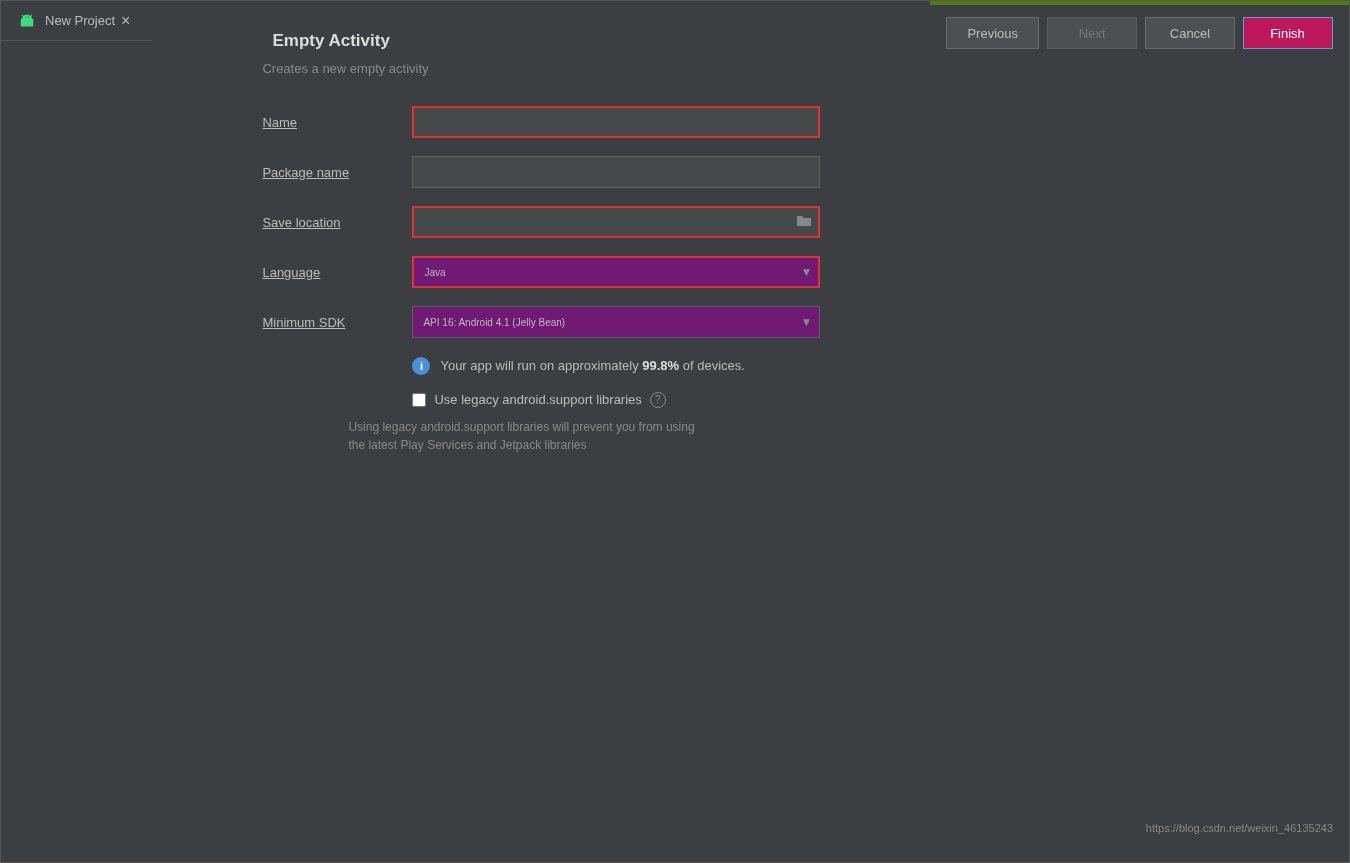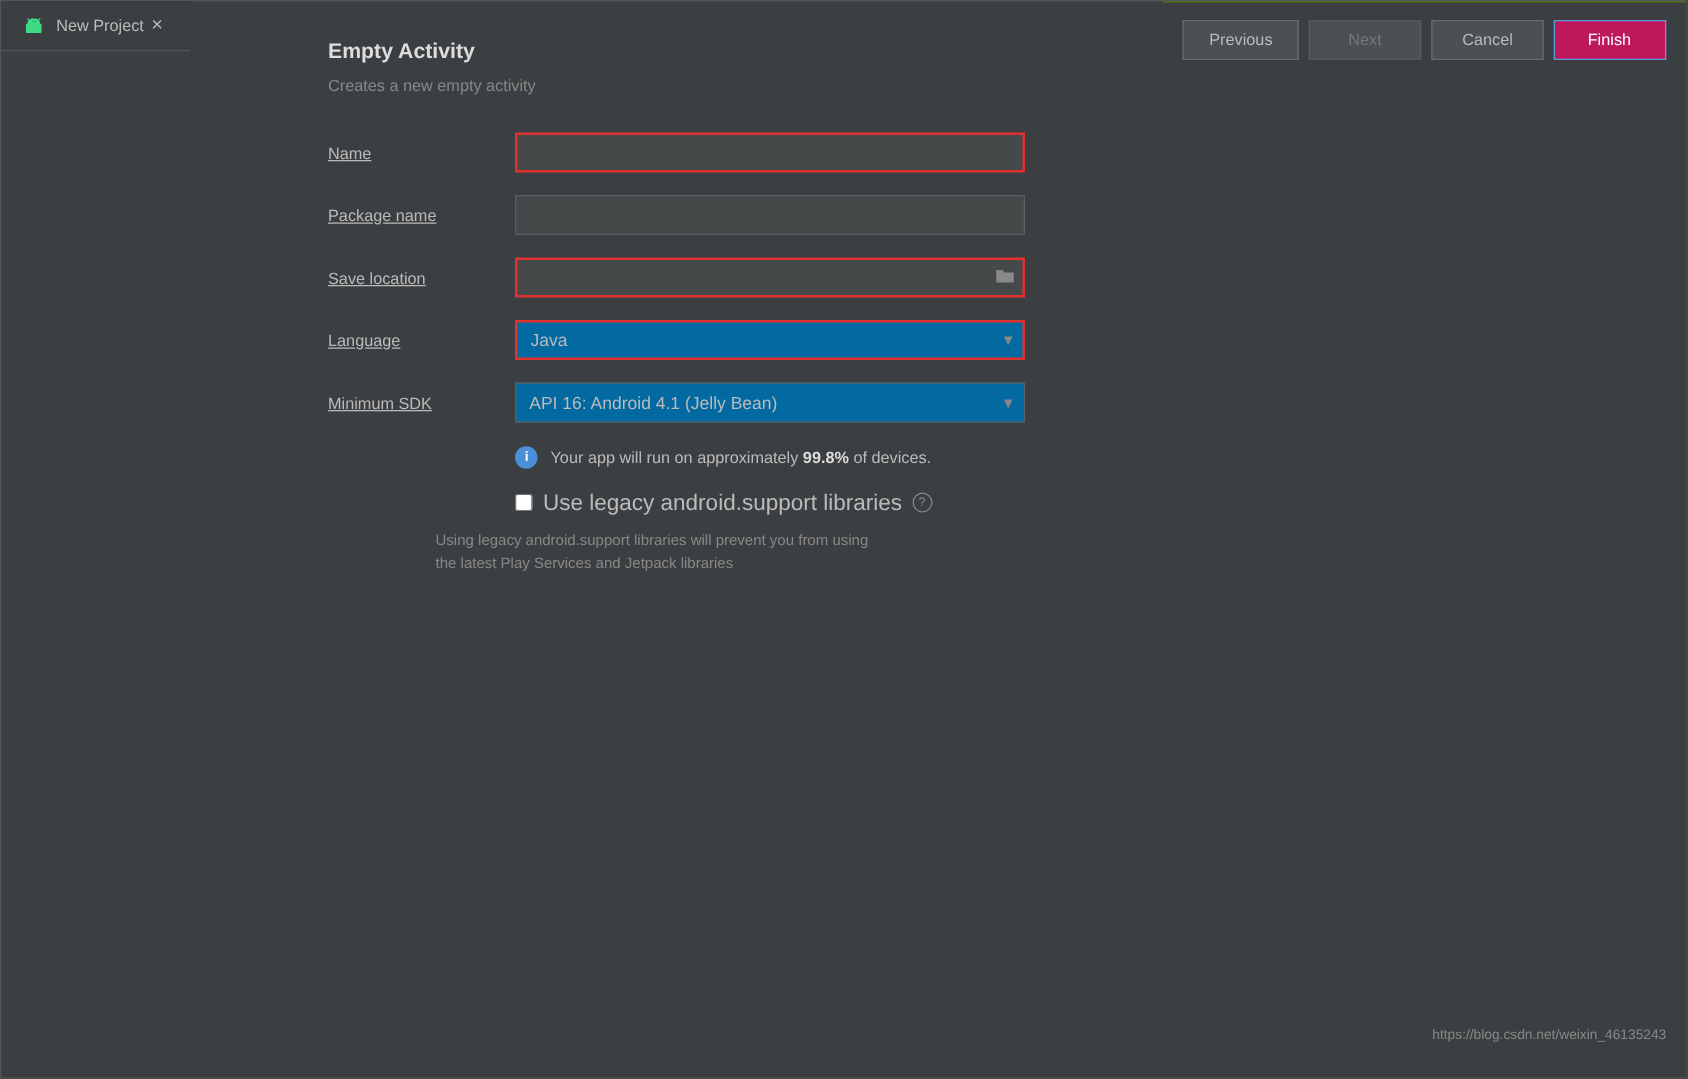--- a/index.html
+++ b/index.html
@@ -71,20 +71,21 @@
       flex: 1;
       padding: 30px 110px 20px 110px;
       overflow: hidden;
     }
 
     .section-title {
       font-size: 17px;
       font-weight: bold;
       color: #dddddd;
       margin-bottom: 10px;
+      margin-left: 10px;
     }
 
     .section-subtitle {
       color: #888888;
       font-size: 13px;
       margin-bottom: 30px;
     }
 
     .form-row {
       display: flex;
@@ -152,24 +153,24 @@
       padding: 2px;
     }
 
     .select-wrapper {
       flex: 1;
       position: relative;
     }
 
     .form-select {
       width: 100%;
-      background: #0369a1;
+      background: #701a75;
       border: 1px solid #5e6060;
       color: #bbbbbb;
-      font-size: 14px;
+      font-size: 10px;
       padding: 5px 10px;
       height: 32px;
       outline: none;
       appearance: none;
       -webkit-appearance: none;
       cursor: pointer;
       padding-right: 30px;
     }
 
     .select-arrow {
@@ -244,21 +245,21 @@
 
     .checkbox-row input[type="checkbox"] {
       width: 14px;
       height: 14px;
       cursor: pointer;
       accent-color: #4a90d9;
     }
 
     .checkbox-label {
       color: #bbbbbb;
-      font-size: 18px;
+      font-size: 13px;
     }
 
     .help-circle {
       width: 16px;
       height: 16px;
       border-radius: 50%;
       border: 1px solid #888888;
       color: #888888;
       font-size: 10px;
       display: flex;
@@ -272,21 +273,21 @@
       color: #888888;
       font-size: 12px;
       line-height: 1.5;
     }
 
     .footer {
       display: flex;
       justify-content: flex-end;
       align-items: center;
       padding: 12px 16px;
-      border-top: 1px solid #4d7c0f;
+      border-top: 4px solid #4d7c0f;
       gap: 8px;
       height: 60px;
     }
 
     .btn {
       padding: 6px 20px;
       font-size: 13px;
       cursor: pointer;
       border: 1px solid #6a6a6a;
       height: 32px;

